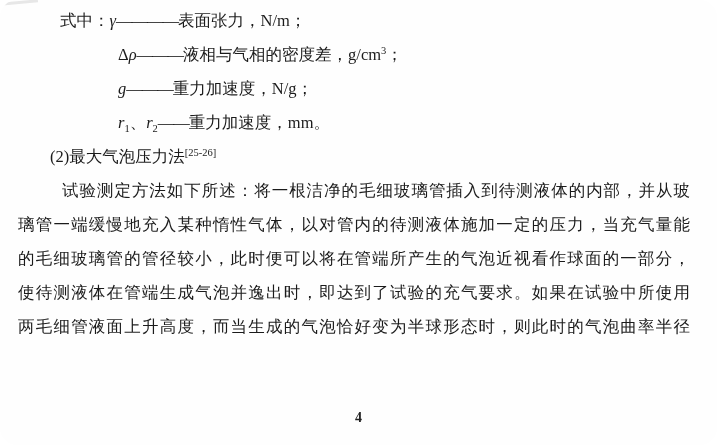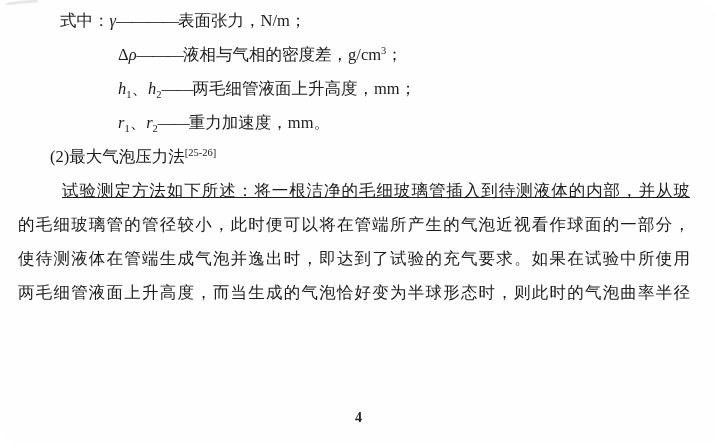--- a/index.html
+++ b/index.html
@@ -55,21 +55,20 @@
   .dash {
     letter-spacing: -1px;
   }
   .heading { margin-left: 32px; }
   .para .pline {
     text-align: justify;
     text-align-last: justify;
   }
   .para .pline-first {
     text-indent: 44px;
-    text-decoration: underline;
   }
   .footer {
     position: absolute;
     top: 410px;
     left: 0;
     width: 717px;
     text-align: center;
     font-size: 14px;
     font-weight: 700;
     color: #222;
@@ -86,37 +85,38 @@
     <div class="defs">
 
       <div class="def-line def-first">
         <span>式中：</span><span class="sym">γ</span><span class="dash">————</span><span>表面张力，N/m；</span>
       </div>
 
       <div class="def-line def-cont">
         <span class="sym sym-upright">Δ</span><span class="sym">ρ</span><span class="dash">———</span><span>液相与气相的密度差，g/cm</span><sup class="unit">3</sup><span>；</span>
       </div>
 
+      <div class="def-line def-cont">
+        <span class="sym">g</span><span class="dash">———</span><span>重力加速度，N/g；</span>
+      </div>
 
-      <div class="def-line def-cont">
-        <span class="sym">h</span><sub class="idx">1</sub><span>、</span><span class="sym">h</span><sub class="idx">2</sub><span class="dash">——</span><span>两毛细管液面上升高度，mm；</span>
-      </div>
 
       <div class="def-line def-cont">
         <span class="sym">r</span><sub class="idx">1</sub><span>、</span><span class="sym">r</span><sub class="idx">2</sub><span class="dash">——</span><span>重力加速度，mm。</span>
       </div>
 
     </div>
 
     <div class="heading">
       <span>(2)最大气泡压力法</span><sup class="cite">[25-26]</sup>
     </div>
 
     <div class="para">
       <div class="pline pline-first">试验测定方法如下所述：将一根洁净的毛细玻璃管插入到待测液体的内部，并从玻</div>
+      <div class="pline">璃管一端缓慢地充入某种惰性气体，以对管内的待测液体施加一定的压力，当充气量能</div>
       <div class="pline">的毛细玻璃管的管径较小，此时便可以将在管端所产生的气泡近视看作球面的一部分，</div>
       <div class="pline">使待测液体在管端生成气泡并逸出时，即达到了试验的充气要求。如果在试验中所使用</div>
       <div class="pline">两毛细管液面上升高度，而当生成的气泡恰好变为半球形态时，则此时的气泡曲率半径</div>
     </div>
 
   </div>
 
   <div class="footer">4</div>
 </div>
 

